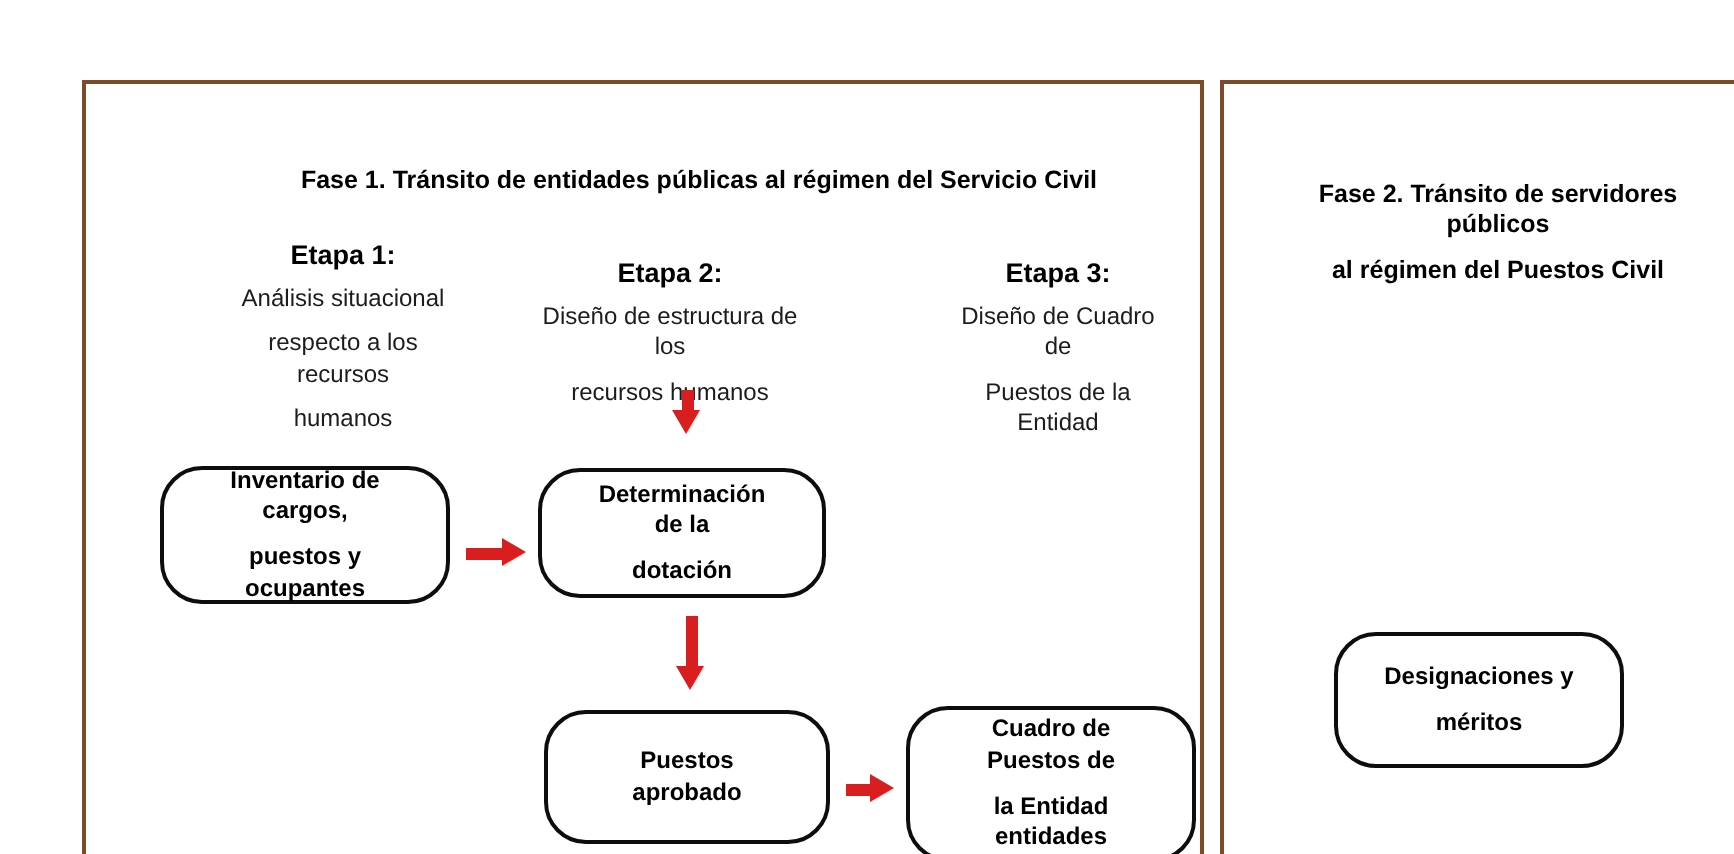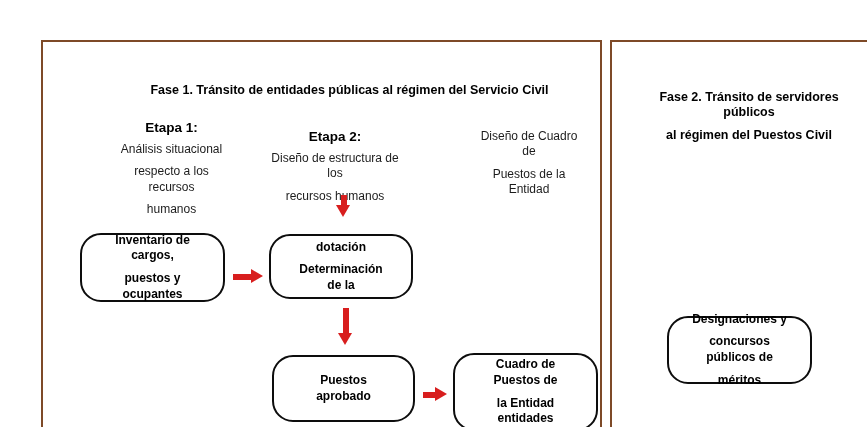--- a/index.html
+++ b/index.html
@@ -78,20 +78,21 @@
       <div class="etapa-line">humanos</div>
     </div>
 
     <div class="etapa etapa-2">
       <div class="etapa-heading">Etapa 2:</div>
       <div class="etapa-line">Diseño de estructura de los</div>
       <div class="etapa-line">recursos humanos</div>
     </div>
 
     <div class="etapa etapa-3">
+      <div class="etapa-heading">Etapa 3:</div>
       <div class="etapa-line">Diseño de Cuadro de</div>
       <div class="etapa-line">Puestos de la Entidad</div>
     </div>
 
     <div class="varrow arrow-a">
       <div class="shaft"></div>
       <div class="head"></div>
     </div>
 
     <div class="flow-box box-inventario">
@@ -101,22 +102,22 @@
       </div>
     </div>
 
     <div class="harrow arrow-b">
       <div class="shaft"></div>
       <div class="head"></div>
     </div>
 
     <div class="flow-box box-dotacion">
       <div>
+        <div>Determinación de la</div>
         <div>dotación</div>
-        <div>Determinación de la</div>
       </div>
     </div>
 
     <div class="varrow arrow-c">
       <div class="shaft"></div>
       <div class="head"></div>
     </div>
 
     <div class="flow-box box-manual">
       <div>
@@ -141,20 +142,19 @@
   <div class="panel panel-fase2">
 
     <div class="phase-title f2-title">
       <div>Fase 2. Tránsito de servidores públicos</div>
       <div>al régimen del Puestos Civil</div>
     </div>
 
     <div class="flow-box box-designaciones">
       <div>
         <div>Designaciones y</div>
-        <div>concursos públicos de</div>
         <div>méritos</div>
       </div>
     </div>
 
   </div>
 
 </div>
 
 </body></html>

